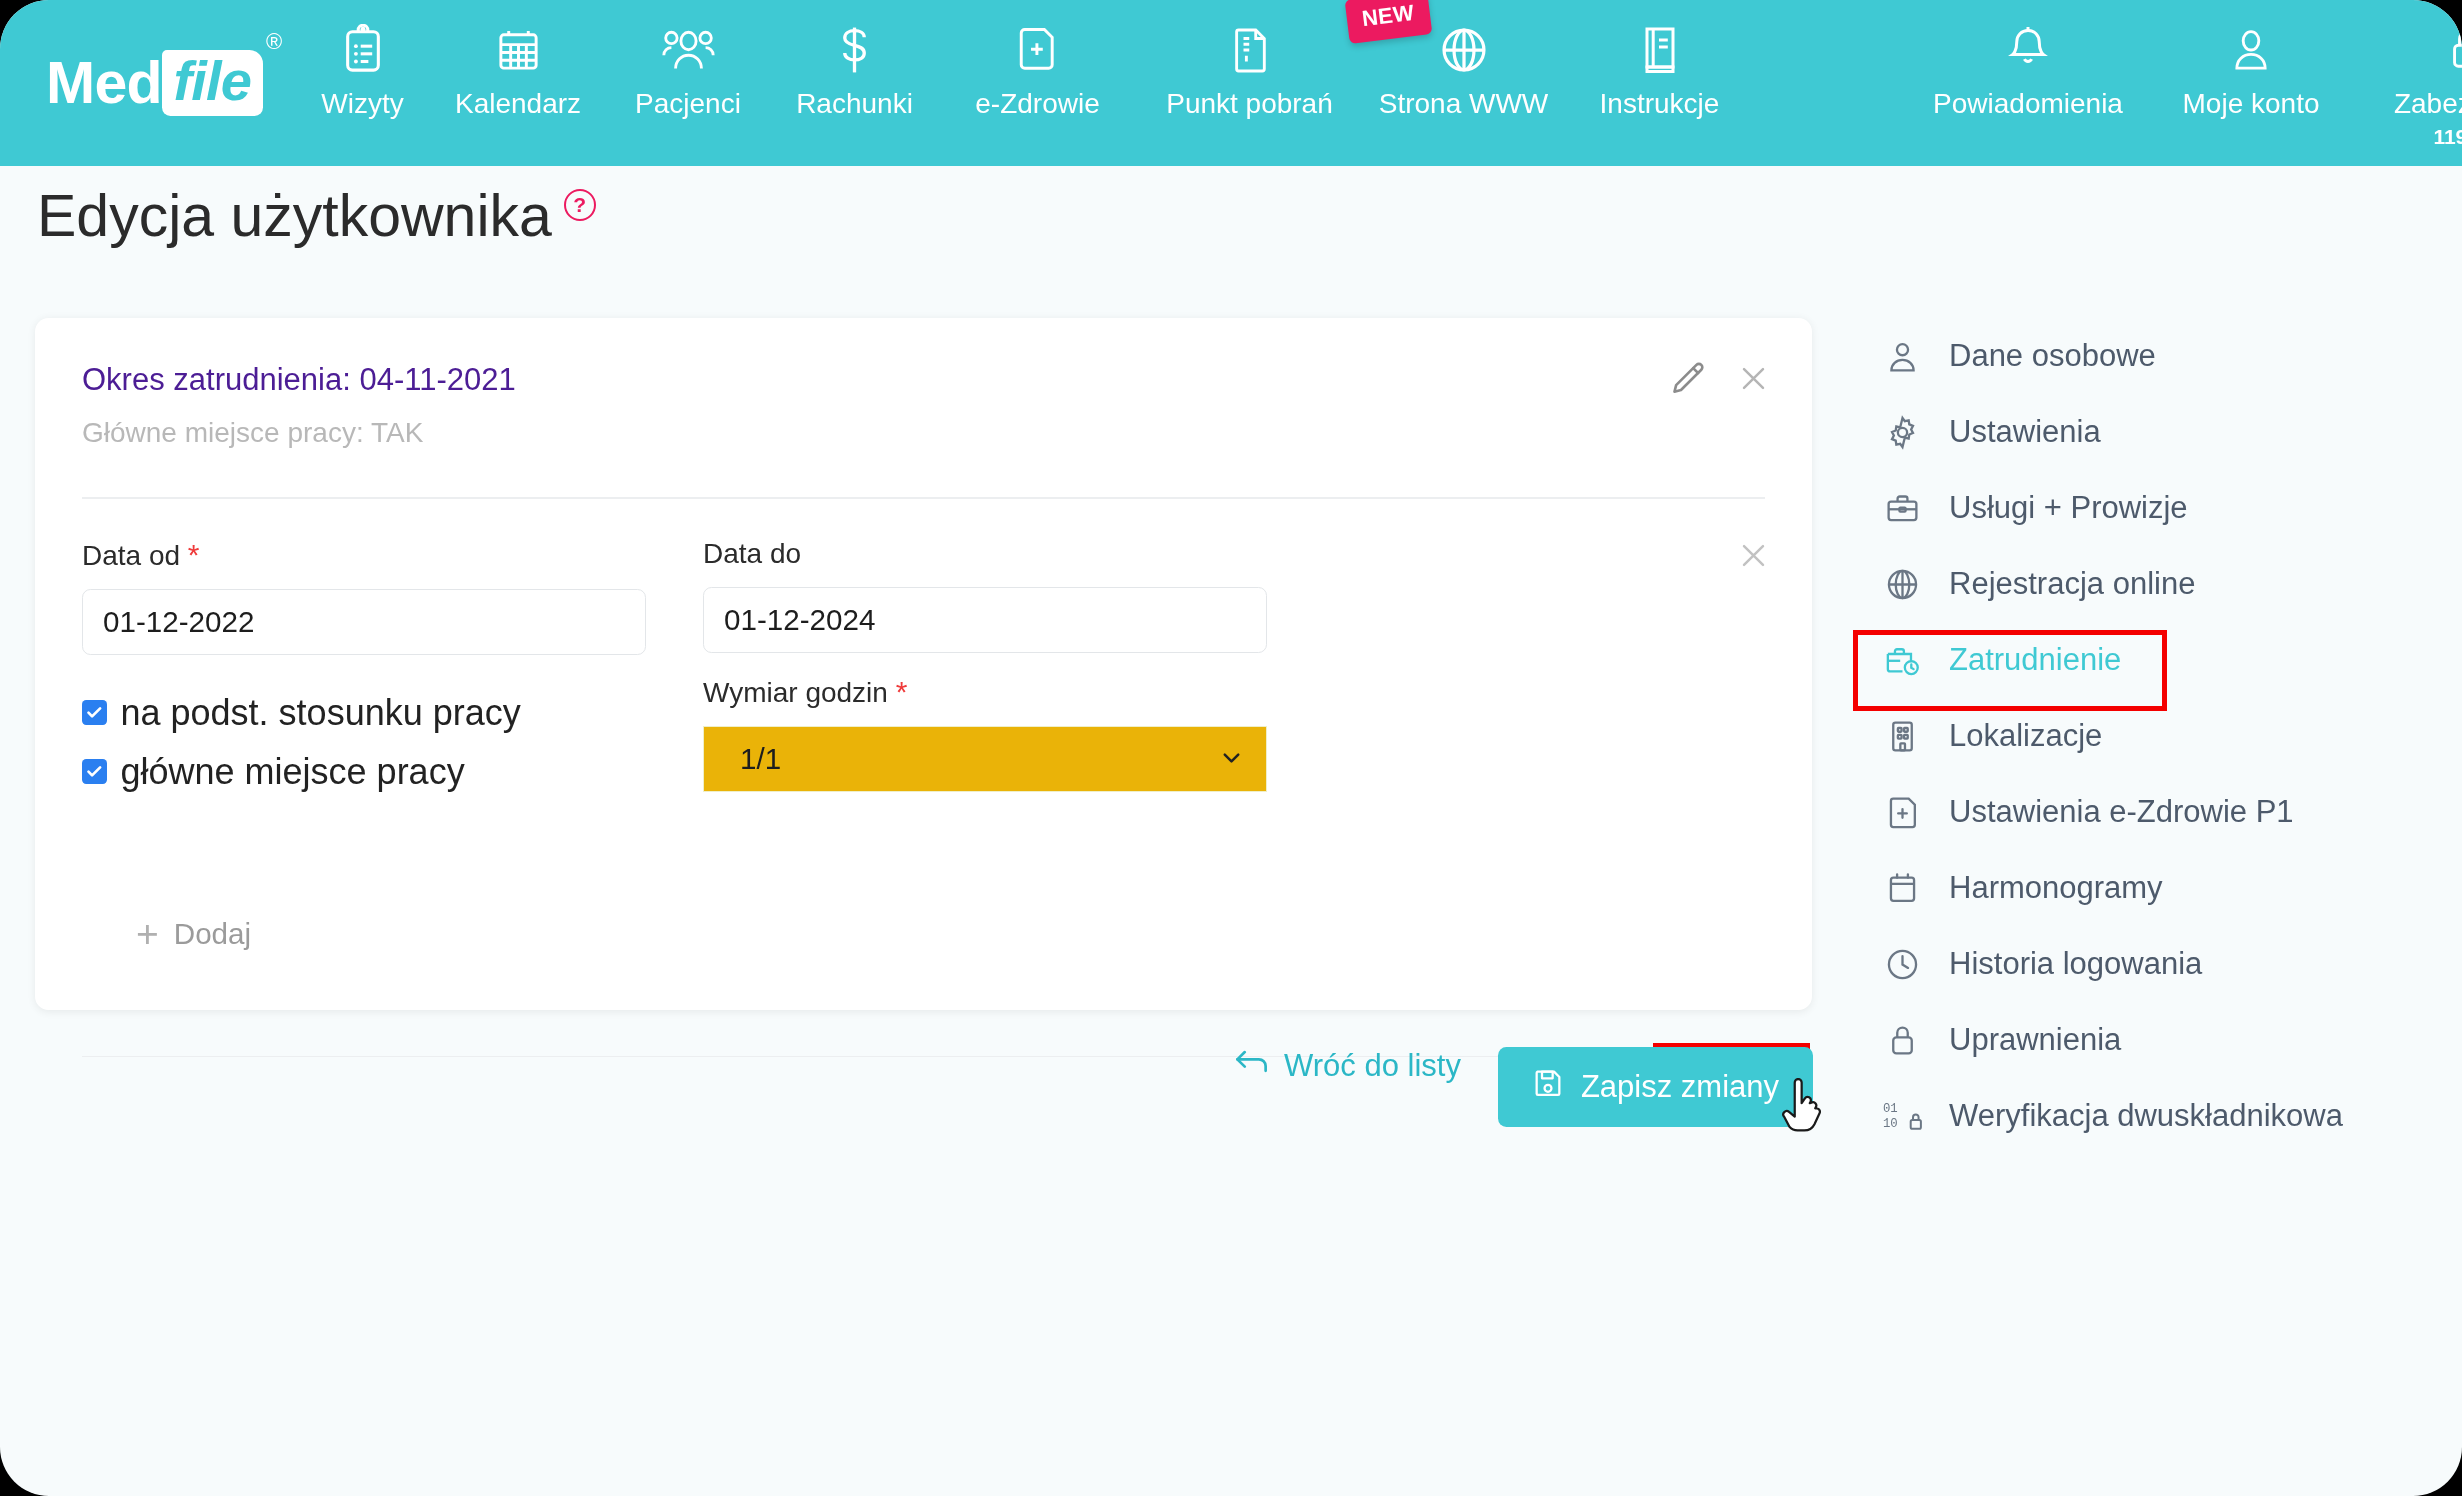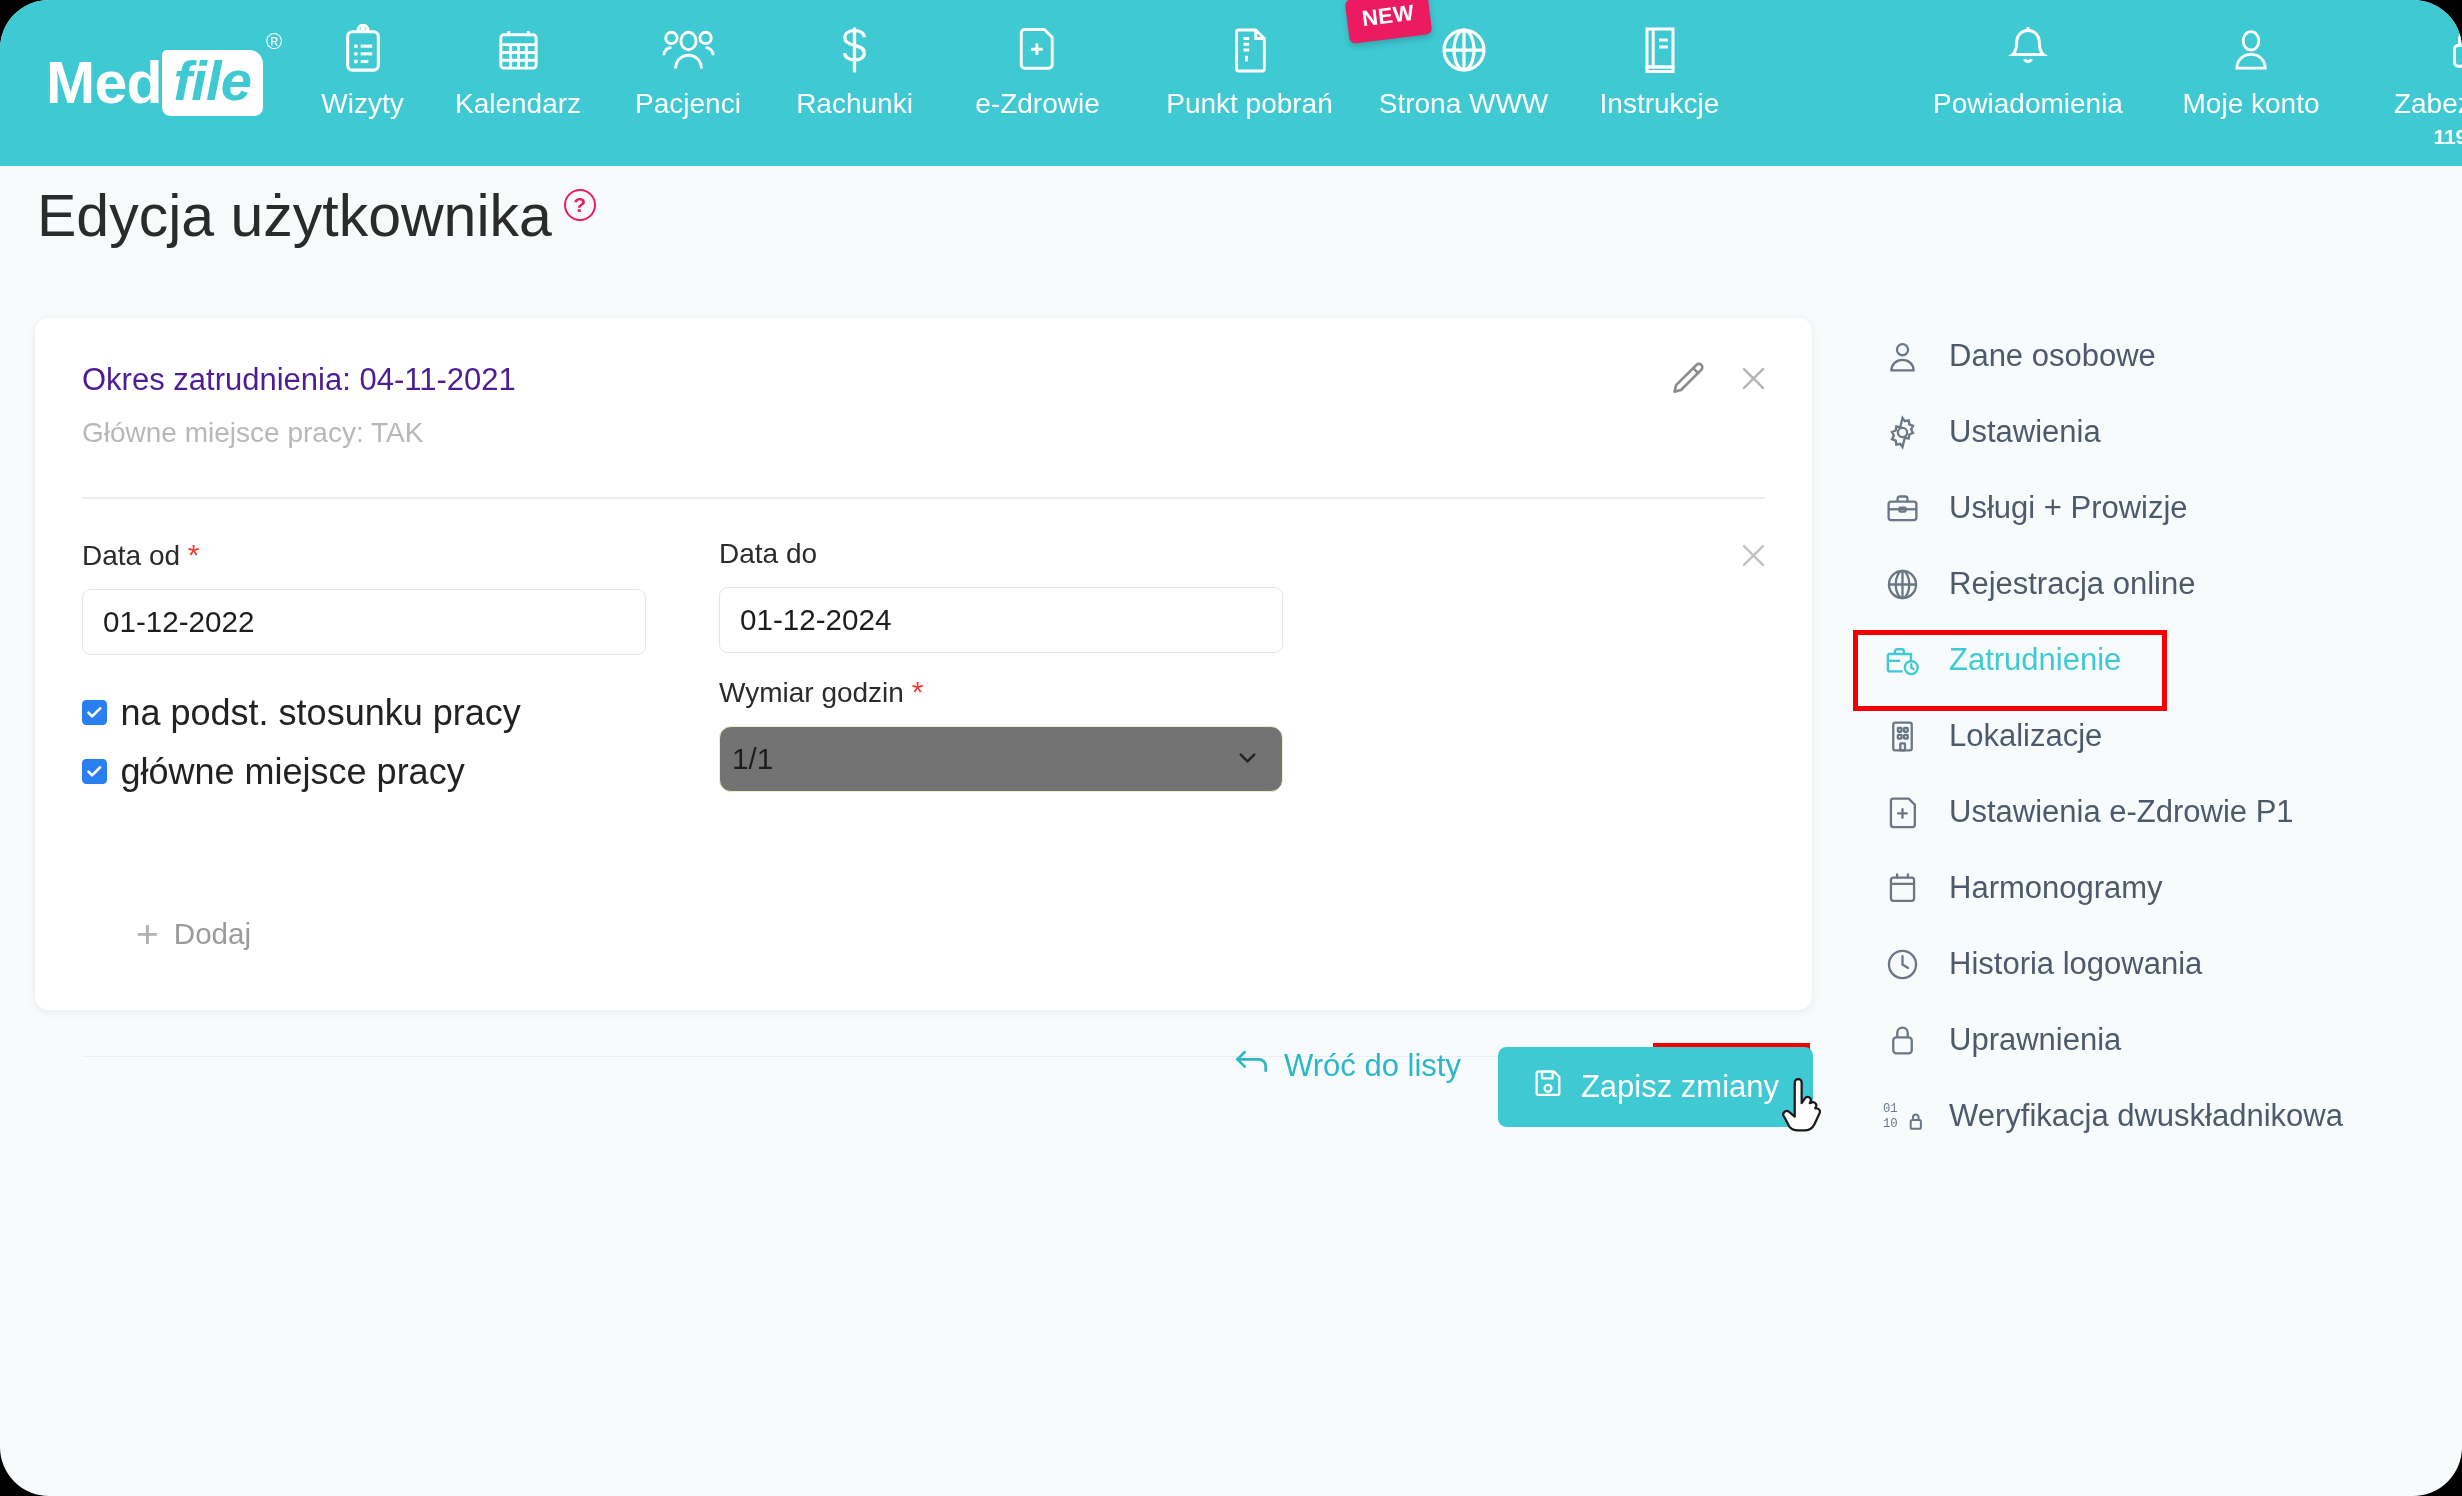--- a/index.html
+++ b/index.html
@@ -121,21 +121,21 @@
   .card-head .l2 { font-size: 28px; color: #b8b8b8; }
   .head-actions {
     position: absolute; right: 41px; top: 41px;
     display: flex; align-items: center; gap: 29px;
   }
   .ibtn { cursor: pointer; display: flex; align-items: center; justify-content: center; }
 
   .divider { height: 1.7px; background: #eceef0; margin: 0 47px; }
 
   .form-body { padding: 39px 47px 0 47px; position: relative; }
-  .form-row { display: flex; gap: 16px; }
+  .form-row { display: flex; }
   .fcol { width: 564px; flex: none; }
   .fcol.gap { margin-left: 57px; }
   .flabel { font-size: 28px; color: #2b2b2b; margin-bottom: 17px; display: block; }
   .req { color: #ef3b3b; font-size: 30px; }
   .finput {
     width: 100%; height: 66px;
     border: 1.7px solid #e3e6e9; border-radius: 8.4px;
     background: #ffffff;
     font-size: 29.6px; color: #1d1d1d;
     padding: 0 20px;
@@ -155,24 +155,24 @@
     border-radius: 4.2px;
     display: flex; align-items: center; justify-content: center;
     flex: none;
   }
   .cbox svg { display: block; }
   .checkrow .ctxt { font-size: 36px; color: #222; margin-left: 13.5px; }
 
   .select-wrap { position: relative; width: 100%; }
   .fselect {
     width: 100%; height: 66px;
-    border: 1.7px solid #efefc9; border-radius: 12px;
-    background: #737373;
+    border: 1.7px solid #efefc9; border-radius: 0;
+    background: #eab308;
     font-size: 29.6px; color: #1d1d1d;
-    padding: 0 12px;
+    padding: 0 36px;
     appearance: none;
     font-family: "Liberation Sans", sans-serif;
     outline: none;
     cursor: pointer;
   }
   .sel-arrow {
     position: absolute; right: 22px; top: 50%;
     transform: translateY(-50%);
     pointer-events: none;
   }

